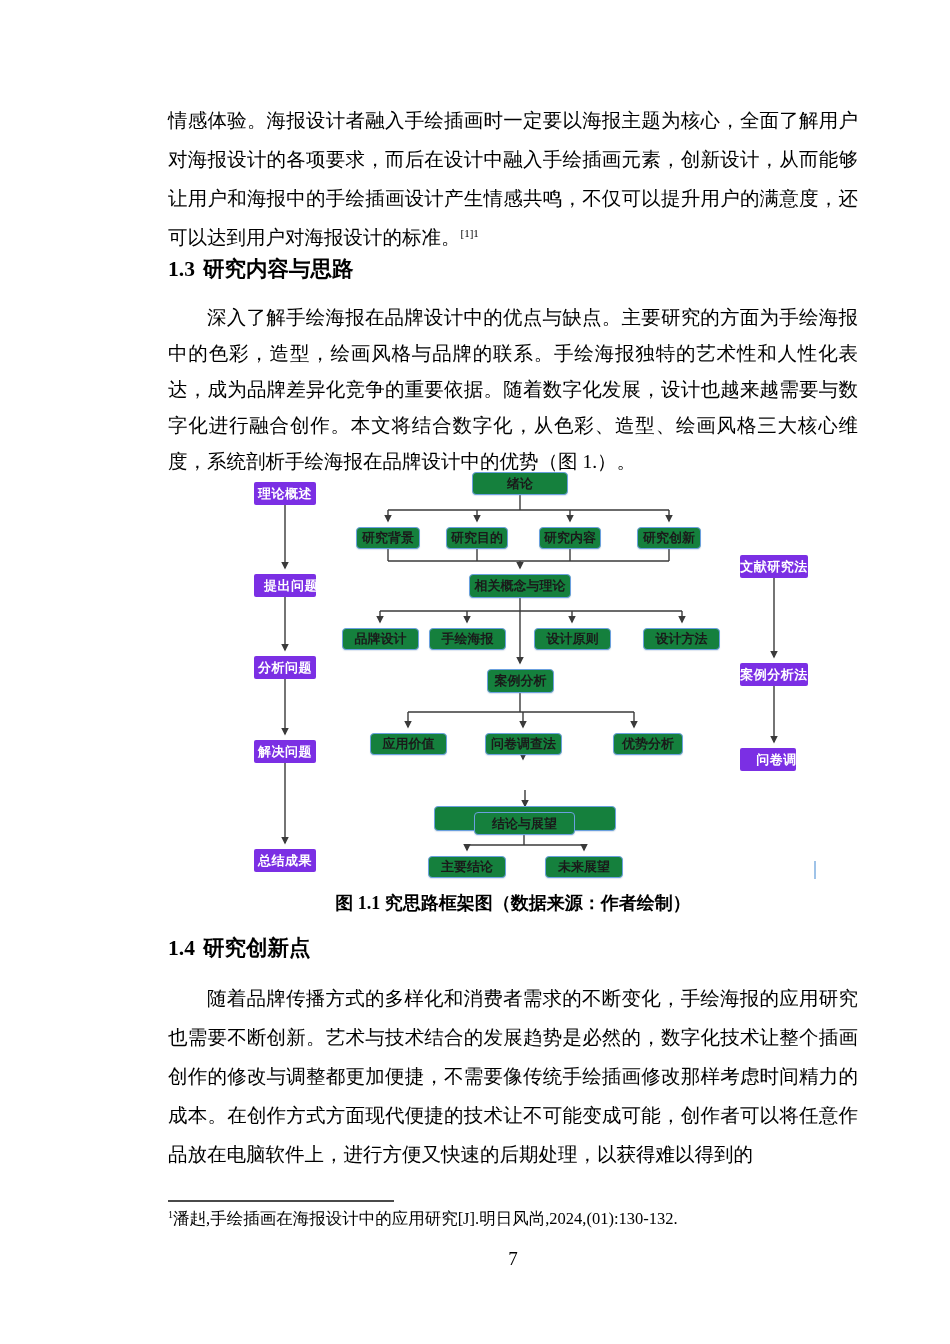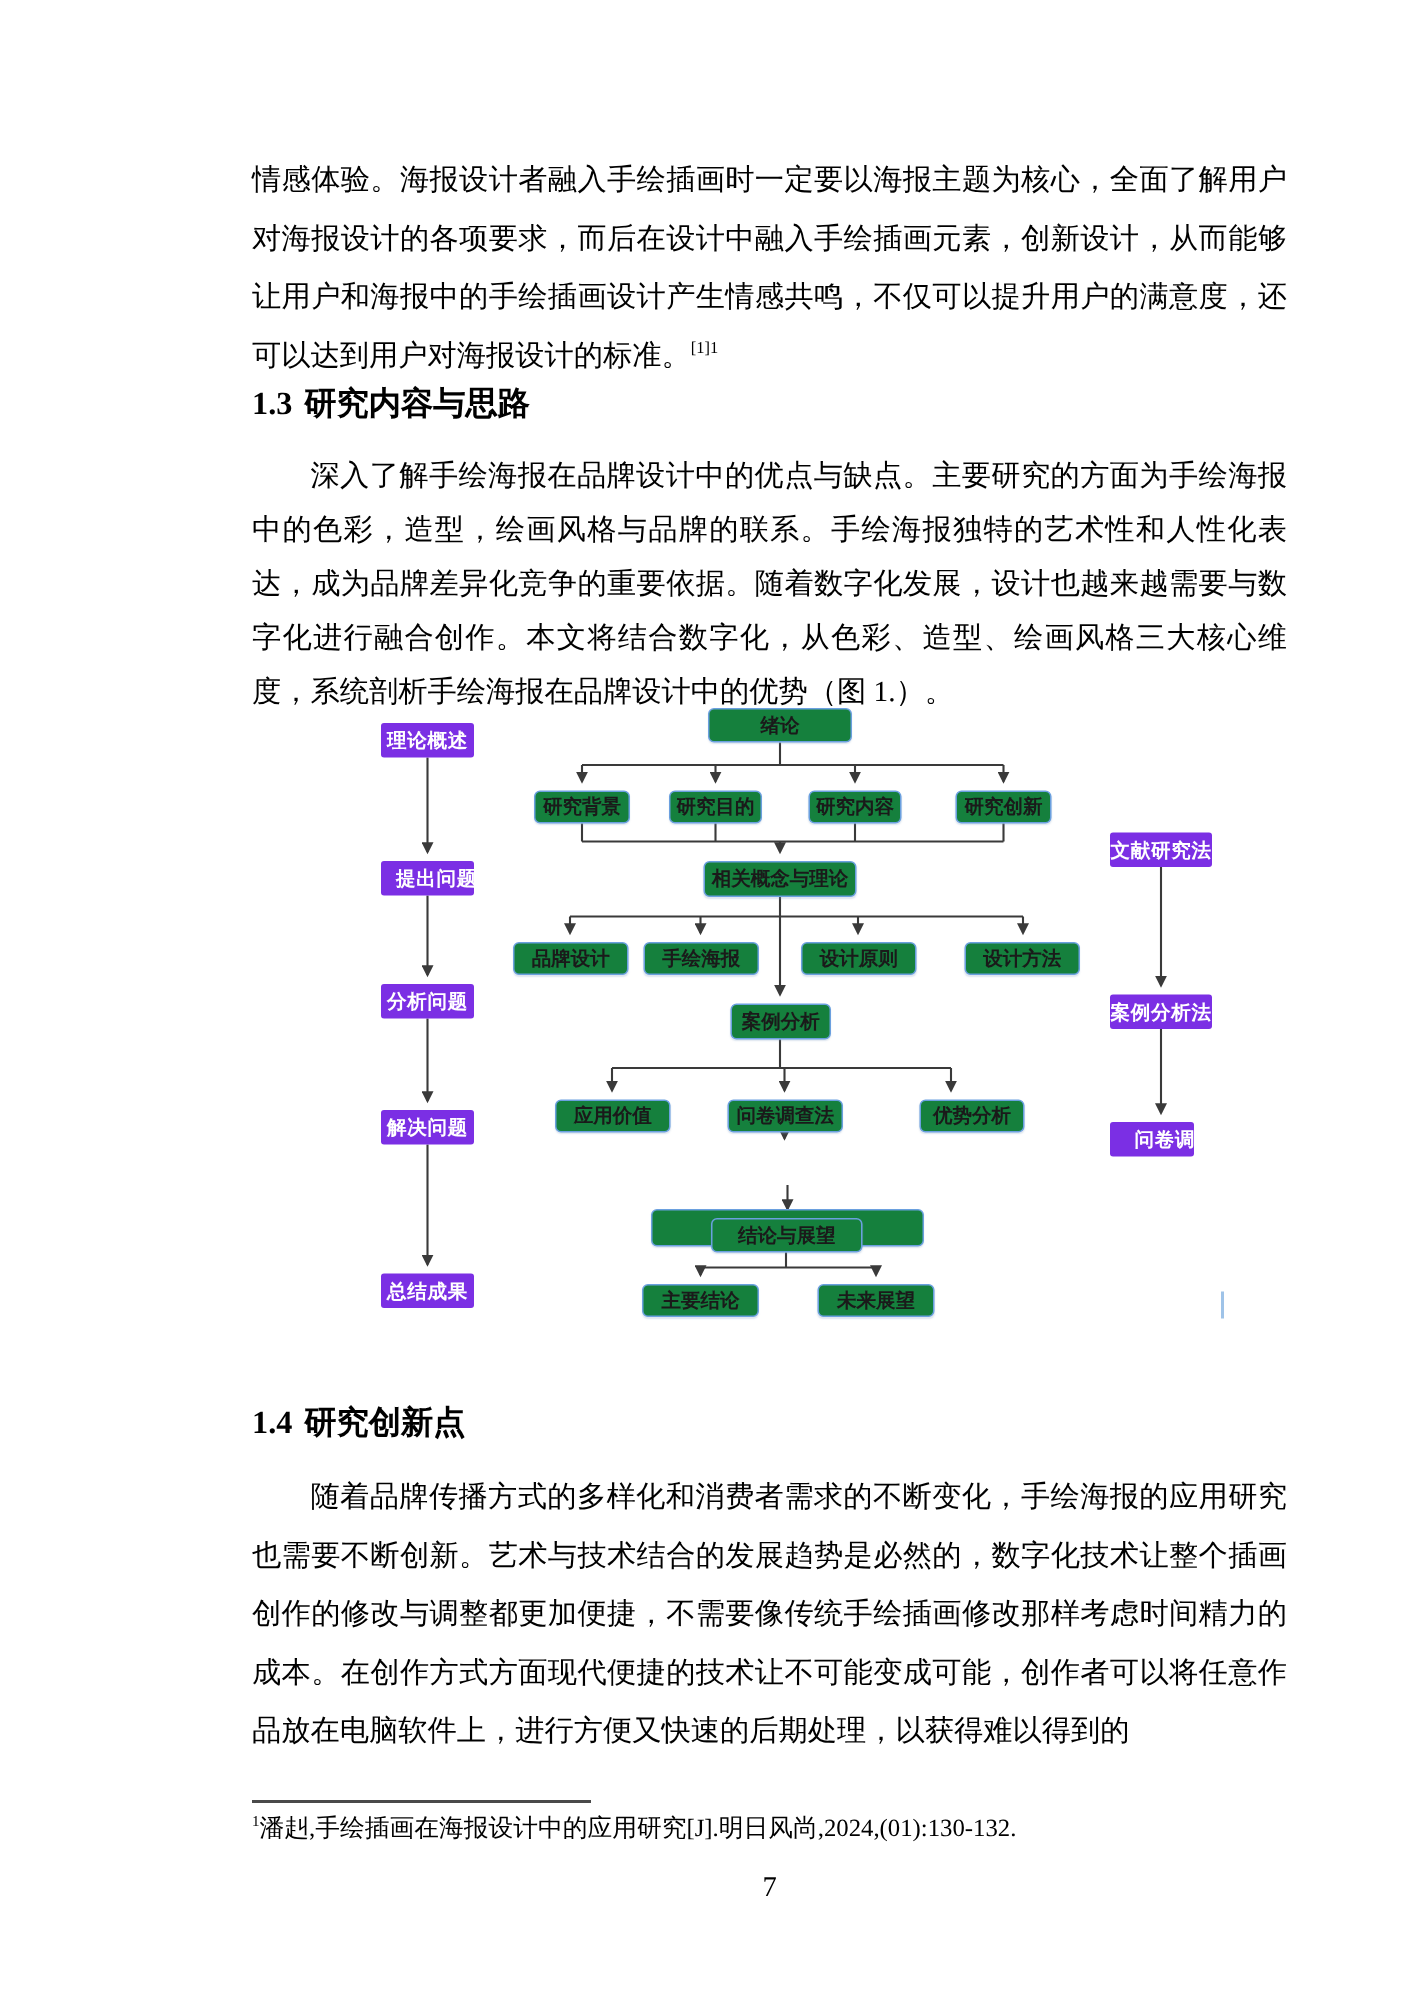--- a/index.html
+++ b/index.html
@@ -170,20 +170,21 @@
   <div class="flow-box blue-box" style="left:370px;top:733px;width:77px;height:22px;">应用价值</div>
   <div class="flow-box blue-box" style="left:485px;top:733px;width:77px;height:22px;">问卷调查法</div>
   <div class="flow-box blue-box" style="left:613px;top:733px;width:70px;height:22px;">优势分析</div>
   <div class="flow-box blue-box" style="left:434px;top:765px;width:182px;height:25px;margin-top:41px;">设计实践</div>
   <div class="flow-box blue-box" style="left:474px;top:812px;width:101px;height:23px;">结论与展望</div>
   <div class="flow-box blue-box" style="left:428px;top:856px;width:78px;height:22px;">主要结论</div>
   <div class="flow-box blue-box" style="left:545px;top:856px;width:78px;height:22px;">未来展望</div>
 
   <div class="cursor-mark"></div>
 
+  <p class="caption" style="top:891px;">图 1.1 究思路框架图（数据来源：作者绘制）</p>
 
   <h2 class="heading" style="top:933px;"><span class="hnum">1.4</span><span>研究创新点</span></h2>
 
   <p class="body-text indent" style="top:979px;">随着品牌传播方式的多样化和消费者需求的不断变化，手绘海报的应用研究也需要不断创新。艺术与技术结合的发展趋势是必然的，数字化技术让整个插画创作的修改与调整都更加便捷，不需要像传统手绘插画修改那样考虑时间精力的成本。在创作方式方面现代便捷的技术让不可能变成可能，创作者可以将任意作品放在电脑软件上，进行方便又快速的后期处理，以获得难以得到的</p>
 
   <div class="footnote-rule"></div>
   <p class="footnote"><sup>1</sup><span>潘赳,手绘插画在海报设计中的应用研究[J].明日风尚,2024,(01):130-132.</span></p>
 
   <p class="page-number">7</p>
 

